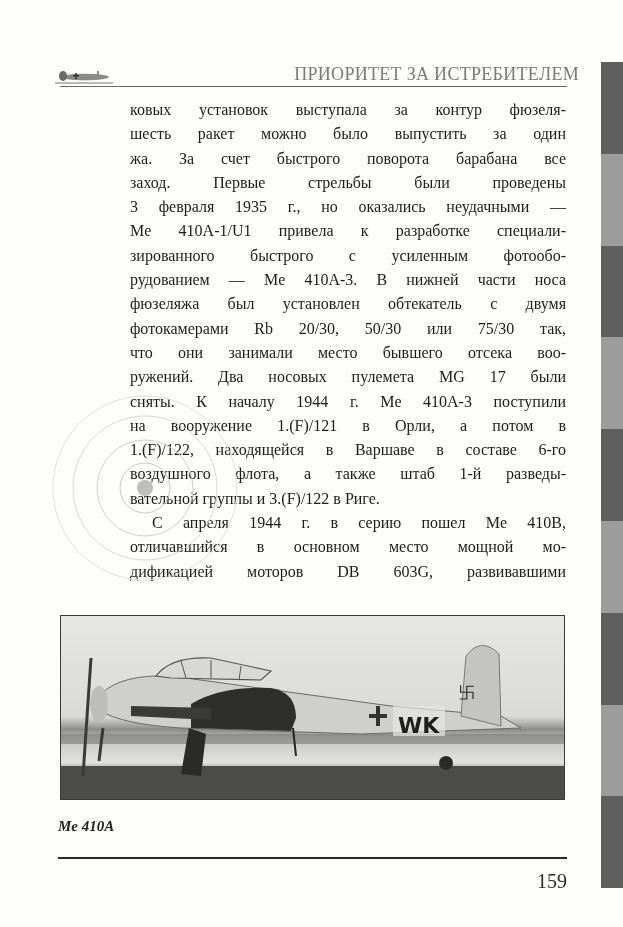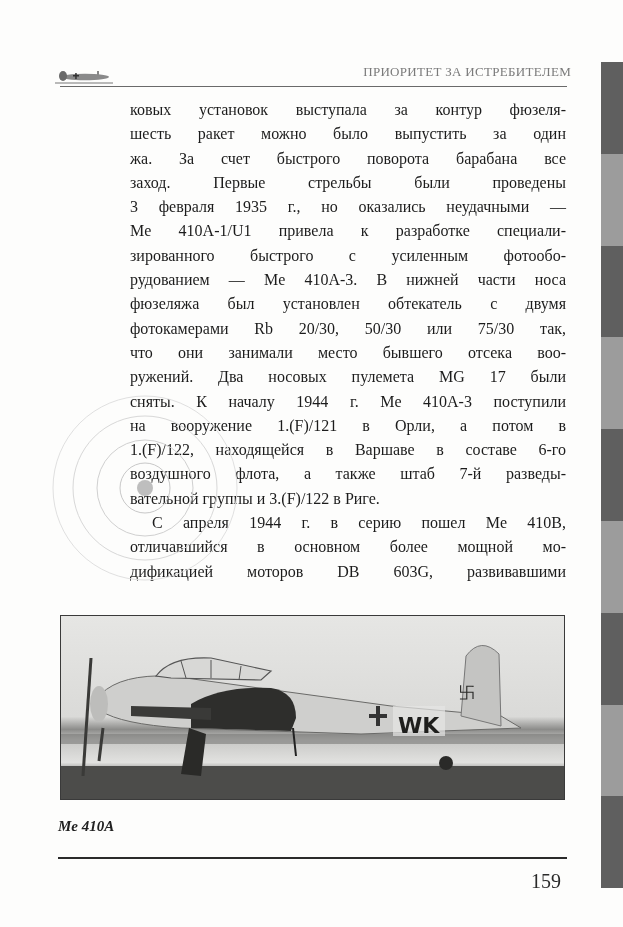--- a/index.html
+++ b/index.html
@@ -4,22 +4,22 @@
   <style>
     html, body { margin: 0; padding: 0; }
     body {
       width: 623px; height: 927px; position: relative; overflow: hidden;
       background: #fdfdfc;
       font-family: "Liberation Serif", "DejaVu Serif", serif;
       color: #1c1c1c;
     }
     .header-plane { position: absolute; left: 55px; top: 68px; width: 58px; height: 16px; }
     .running-head {
-      position: absolute; right: 52px; top: 64px;
-      font-size: 13px; letter-spacing: 0.3px; color: #7a7a7a;
+      position: absolute; right: 44px; top: 64px;
+      font-size: 18px; letter-spacing: 0.3px; color: #7a7a7a;
       white-space: nowrap;
     }
     .head-rule { position: absolute; left: 60px; top: 86px; width: 507px; height: 1px; background: #6a6a6a; }
     .thumb-strip { position: absolute; left: 601px; top: 62px; width: 22px; height: 826px; }
     .thumb-band { width: 22px; height: 91.8px; }
     .body-text {
       position: absolute; left: 130px; top: 98px; width: 436px;
       font-size: 16px; line-height: 24.3px;
     }
     .line { display: block; white-space: nowrap; text-align: justify; text-align-last: justify; height: 24.3px; overflow: visible; }
@@ -28,21 +28,21 @@
     .photo {
       position: absolute; left: 60px; top: 615px; width: 503px; height: 183px;
       border: 1.5px solid #3a3a3a; overflow: hidden;
       background: linear-gradient(#e6e6e4 0%, #dadad8 55%, #8c8c8a 62%, #c8c8c6 68%, #e2e2e0 80%, #5e5e5c 88%, #4a4a48 100%);
     }
     .caption {
       position: absolute; left: 58px; top: 818px;
       font-size: 15px; font-style: italic; font-weight: bold; color: #222;
     }
     .foot-rule { position: absolute; left: 58px; top: 857px; width: 509px; height: 1.5px; background: #2a2a2a; }
-    .page-number { position: absolute; right: 62px; top: 870px; font-size: 20px; color: #2a2a2a; }
+    .page-number { position: absolute; right: 56px; top: 870px; font-size: 20px; color: #2a2a2a; }
     .click-ripple { position: absolute; left: 0; top: 0; width: 623px; height: 927px; pointer-events: none; }
   </style>
 </head>
 <body>
 
 <svg class="header-plane" viewBox="0 0 58 16">
   <ellipse cx="30" cy="9" rx="24" ry="3.2" fill="#8a8a8a"></ellipse>
   <ellipse cx="8" cy="8" rx="4" ry="5" fill="#6a6a6a"></ellipse>
   <rect x="42" y="3" width="2" height="5" fill="#888"></rect>
   <rect x="18" y="7" width="6" height="1.5" fill="#333"></rect>
@@ -74,24 +74,24 @@
   <span class="line">Me 410A-1/U1 привела к разработке специали-</span>
   <span class="line">зированного быстрого с усиленным фотообо-</span>
   <span class="line">рудованием — Me 410A-3. В нижней части носа</span>
   <span class="line">фюзеляжа был установлен обтекатель с двумя</span>
   <span class="line">фотокамерами Rb 20/30, 50/30 или 75/30 так,</span>
   <span class="line">что они занимали место бывшего отсека воо-</span>
   <span class="line">ружений. Два носовых пулемета MG 17 были</span>
   <span class="line">сняты. К началу 1944 г. Me 410A-3 поступили</span>
   <span class="line">на вооружение 1.(F)/121 в Орли, а потом в</span>
   <span class="line">1.(F)/122, находящейся в Варшаве в составе 6-го</span>
-  <span class="line">воздушного флота, а также штаб 7-й разведы-</span>
+  <span class="line">воздушного флота, а также штаб 1-й разведы-</span>
   <span class="line last">вательной группы и 3.(F)/122 в Риге.</span>
   <span class="line indent">С апреля 1944 г. в серию пошел Me 410B,</span>
-  <span class="line">отличавшийся в основном более мощной мо-</span>
+  <span class="line">отличавшийся в основном место мощной мо-</span>
   <span class="line">дификацией моторов DB 603G, развивавшими</span>
 </div>
 
 <div class="photo">
   <svg width="503" height="183" viewBox="0 0 503 183">
 
     <rect x="0" y="118" width="503" height="10" fill="#7a7a78" opacity="0.6"></rect>
     <rect x="0" y="150" width="503" height="33" fill="#4c4c4a"></rect>
 
     <path d="M40 78 Q60 58 110 60 L330 90 L440 100 L460 112 L300 118 L120 112 Q60 108 40 95 Z" fill="#cfcfcd" stroke="#6a6a68" stroke-width="1"></path>

